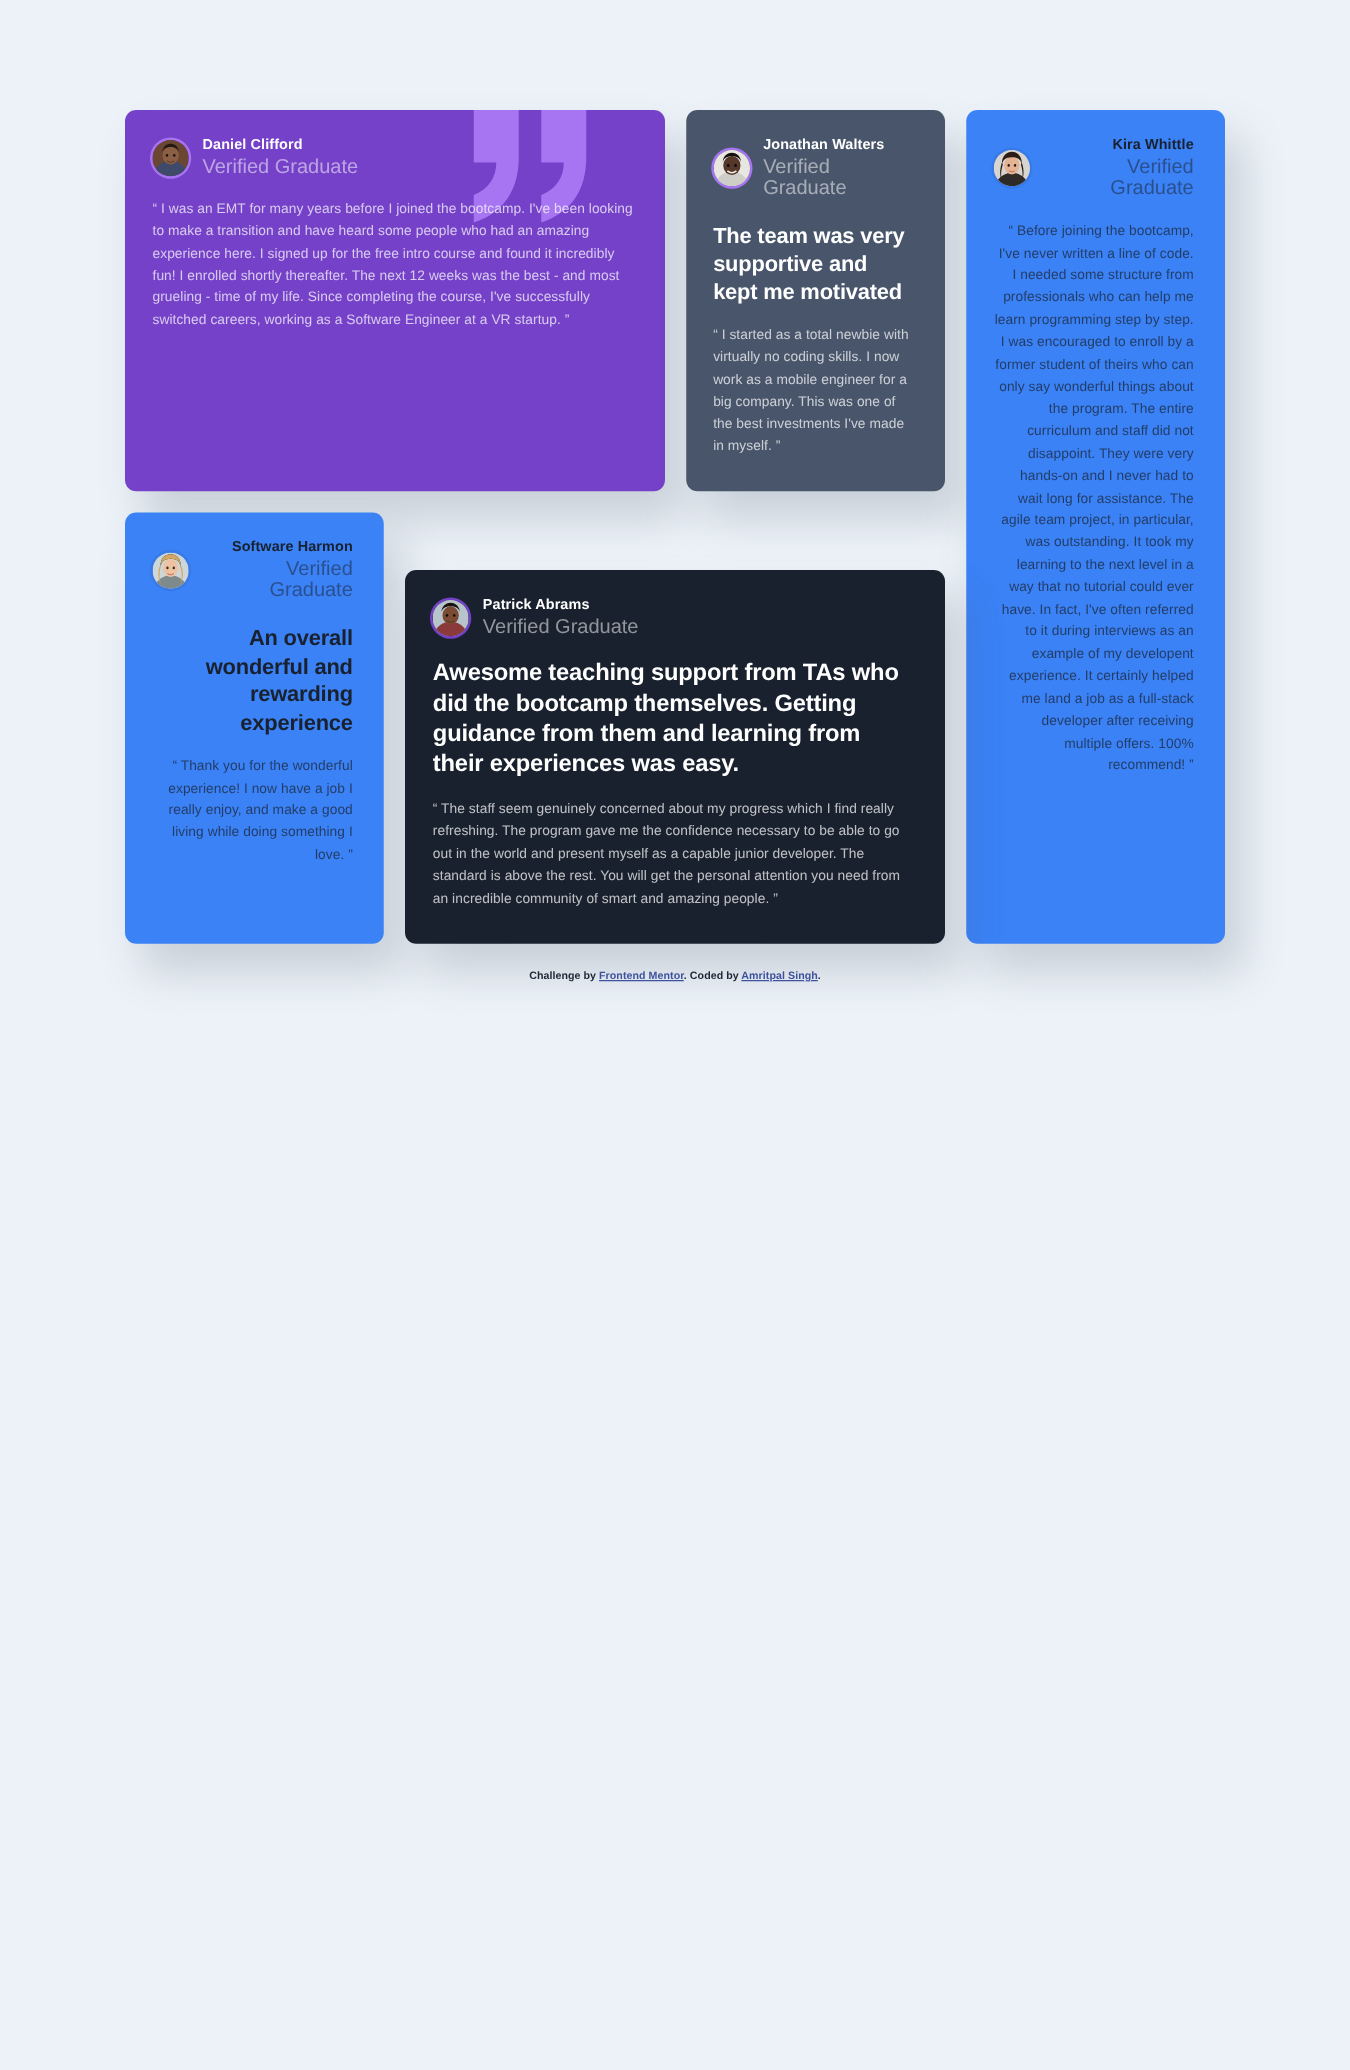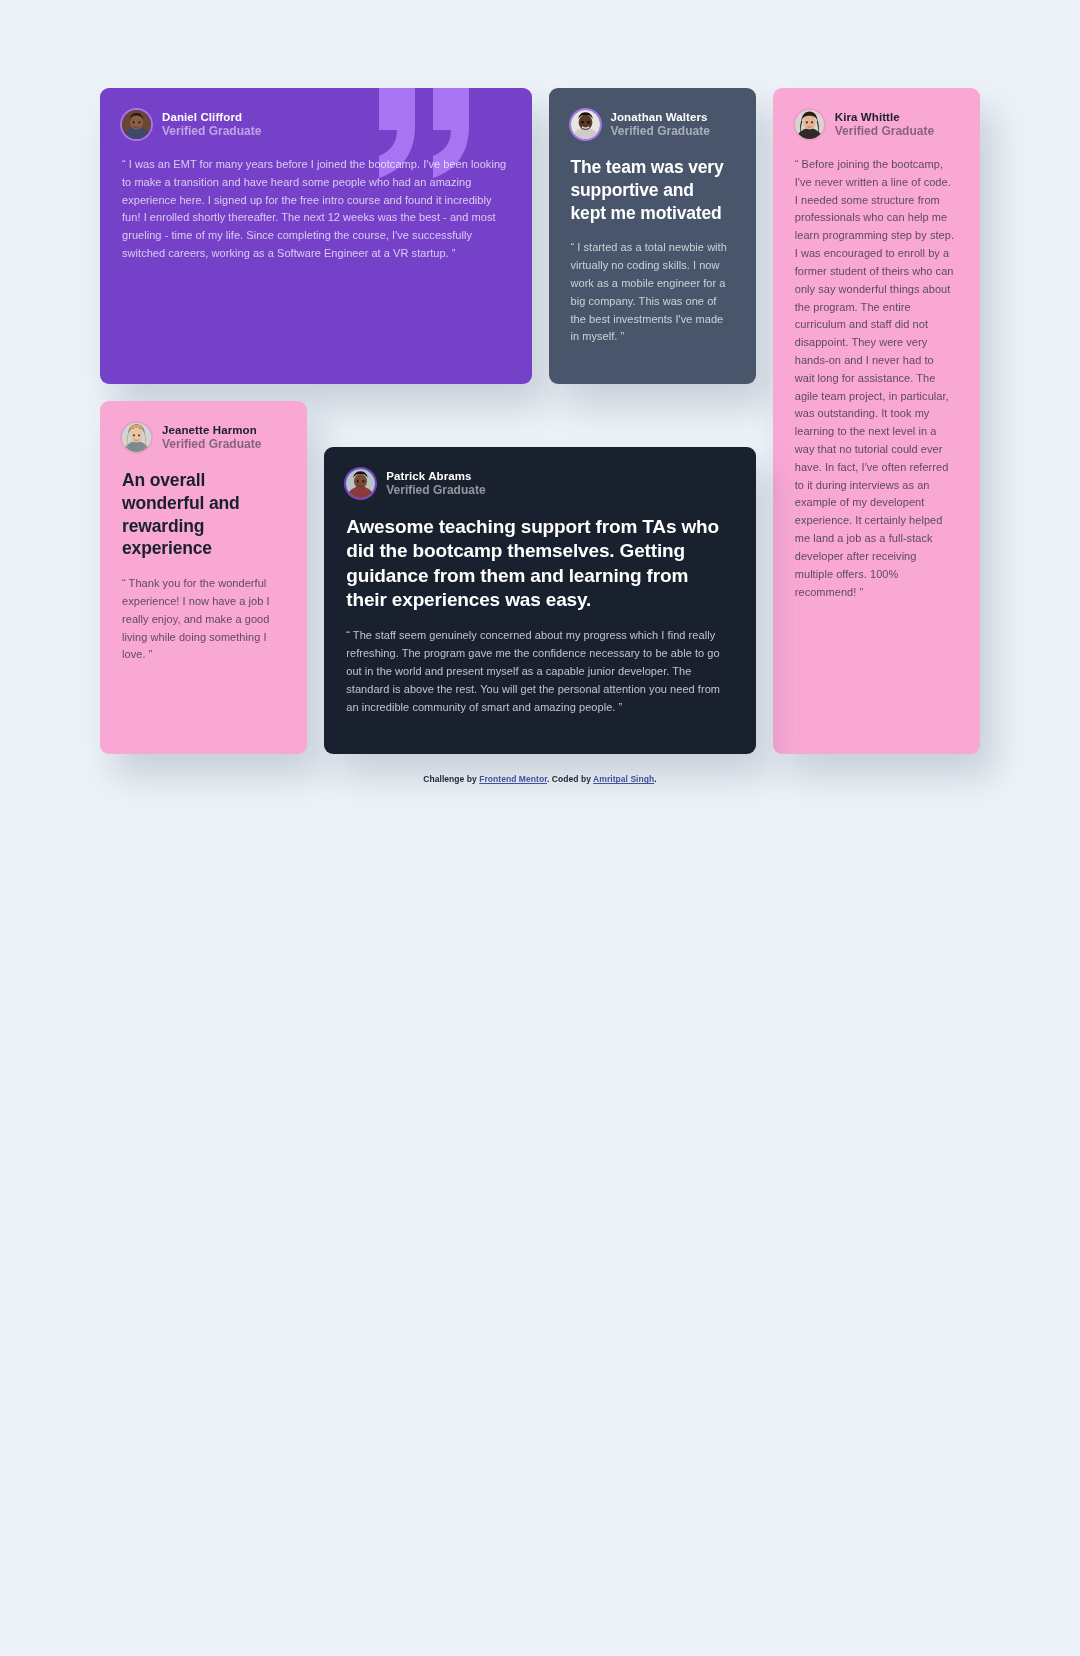--- a/index.html
+++ b/index.html
@@ -23,38 +23,38 @@
     width: 880px;
     margin: 0 auto;
     display: grid;
     grid-template-columns: repeat(4, 1fr);
     grid-auto-rows: min-content;
     gap: 17px 17px;
   }
 
   .card {
     border-radius: 9px;
-    padding: 22px 25px 38px 22px;
+    padding: 22px 25px 26px 22px;
     position: relative;
     overflow: hidden;
     box-shadow: 14px 22px 34px rgba(72, 85, 106, 0.22);
   }
 
   
   .card-daniel   { grid-column: 1 / span 2; grid-row: 1; }
   .card-jonathan { grid-column: 3;          grid-row: 1; }
   .card-kira     { grid-column: 4;          grid-row: 1 / span 2; }
   .card-jeanette { grid-column: 1;          grid-row: 2; }
   .card-patrick  { grid-column: 2 / span 2; grid-row: 2; }
 
   
   .theme-purple { background: #7541c8; }
   .theme-grey   { background: #48556a; }
   .theme-dark   { background: #19212e; margin-top: 46px; }
-  .theme-white  { background: #f9a8d4; }
+  .theme-white  { background: #3b82f6; text-align: right; }
 
   
   .quote-mark {
     position: absolute;
     top: 0;
     right: 55px;
     width: 104px;
     height: 104px;
     pointer-events: none;
     z-index: 0;
@@ -87,22 +87,22 @@
   .ring-plain  { box-shadow: 0 0 0 2px rgba(0,0,0,0.06); }
 
   .who { display: flex; flex-direction: column; gap: 2px; line-height: 1.1; }
 
   .who-name {
     font-size: 11.5px;
     font-weight: 700;
     letter-spacing: 0.1px;
   }
   .who-sub {
-    font-size: 12px;
-    font-weight: 700;
+    font-size: 16px;
+    font-weight: 400;
   }
 
   .name-light { color: #ffffff; }
   .sub-light  { color: rgba(255,255,255,0.52); }
   .name-dark  { color: #19212e; }
   .sub-dark   { color: rgba(25,33,46,0.52); }
 
   
   .headline {
     position: relative;
@@ -247,21 +247,21 @@
             <path d="M9 17 C8 6 14 2 20 2 C26 2 32 6 31 17 C31 10 27 7 20 7 C13 7 9 10 9 17 Z" fill="#c99council"></path>
             <path d="M9 17 C8 6 14 2 20 2 C26 2 32 6 31 17 C31 10 27 7 20 7 C13 7 9 10 9 17 Z" fill="#d5a764"></path>
             <path d="M8 15 C5 23 7 31 9 35 C7 27 8 20 9 16 Z" fill="#d5a764"></path>
             <path d="M32 15 C35 23 33 31 31 35 C33 27 32 20 31 16 Z" fill="#d5a764"></path>
             <ellipse cx="16.5" cy="17" rx="1.3" ry="1.5" fill="#3a2a1e"></ellipse>
             <ellipse cx="23.5" cy="17" rx="1.3" ry="1.5" fill="#3a2a1e"></ellipse>
             <path d="M16.5 23 Q20 26 23.5 23" stroke="#c07d68" stroke-width="1.3" fill="none"></path>
           </svg>
         </div>
         <div class="who">
-          <div class="who-name name-dark">Jeanette Harmon</div>
+          <div class="who-name name-dark">Software Harmon</div>
           <div class="who-sub sub-dark">Verified Graduate</div>
         </div>
       </div>
 
       <div class="headline headline-dark">An overall wonderful and rewarding experience</div>
       <div class="body-text body-dark">“ Thank you for the wonderful experience! I now have a job I really enjoy, and make a good living while doing something I love. ”</div>
     </div>
 
     <div class="card card-patrick theme-dark">
       <div class="card-head">

